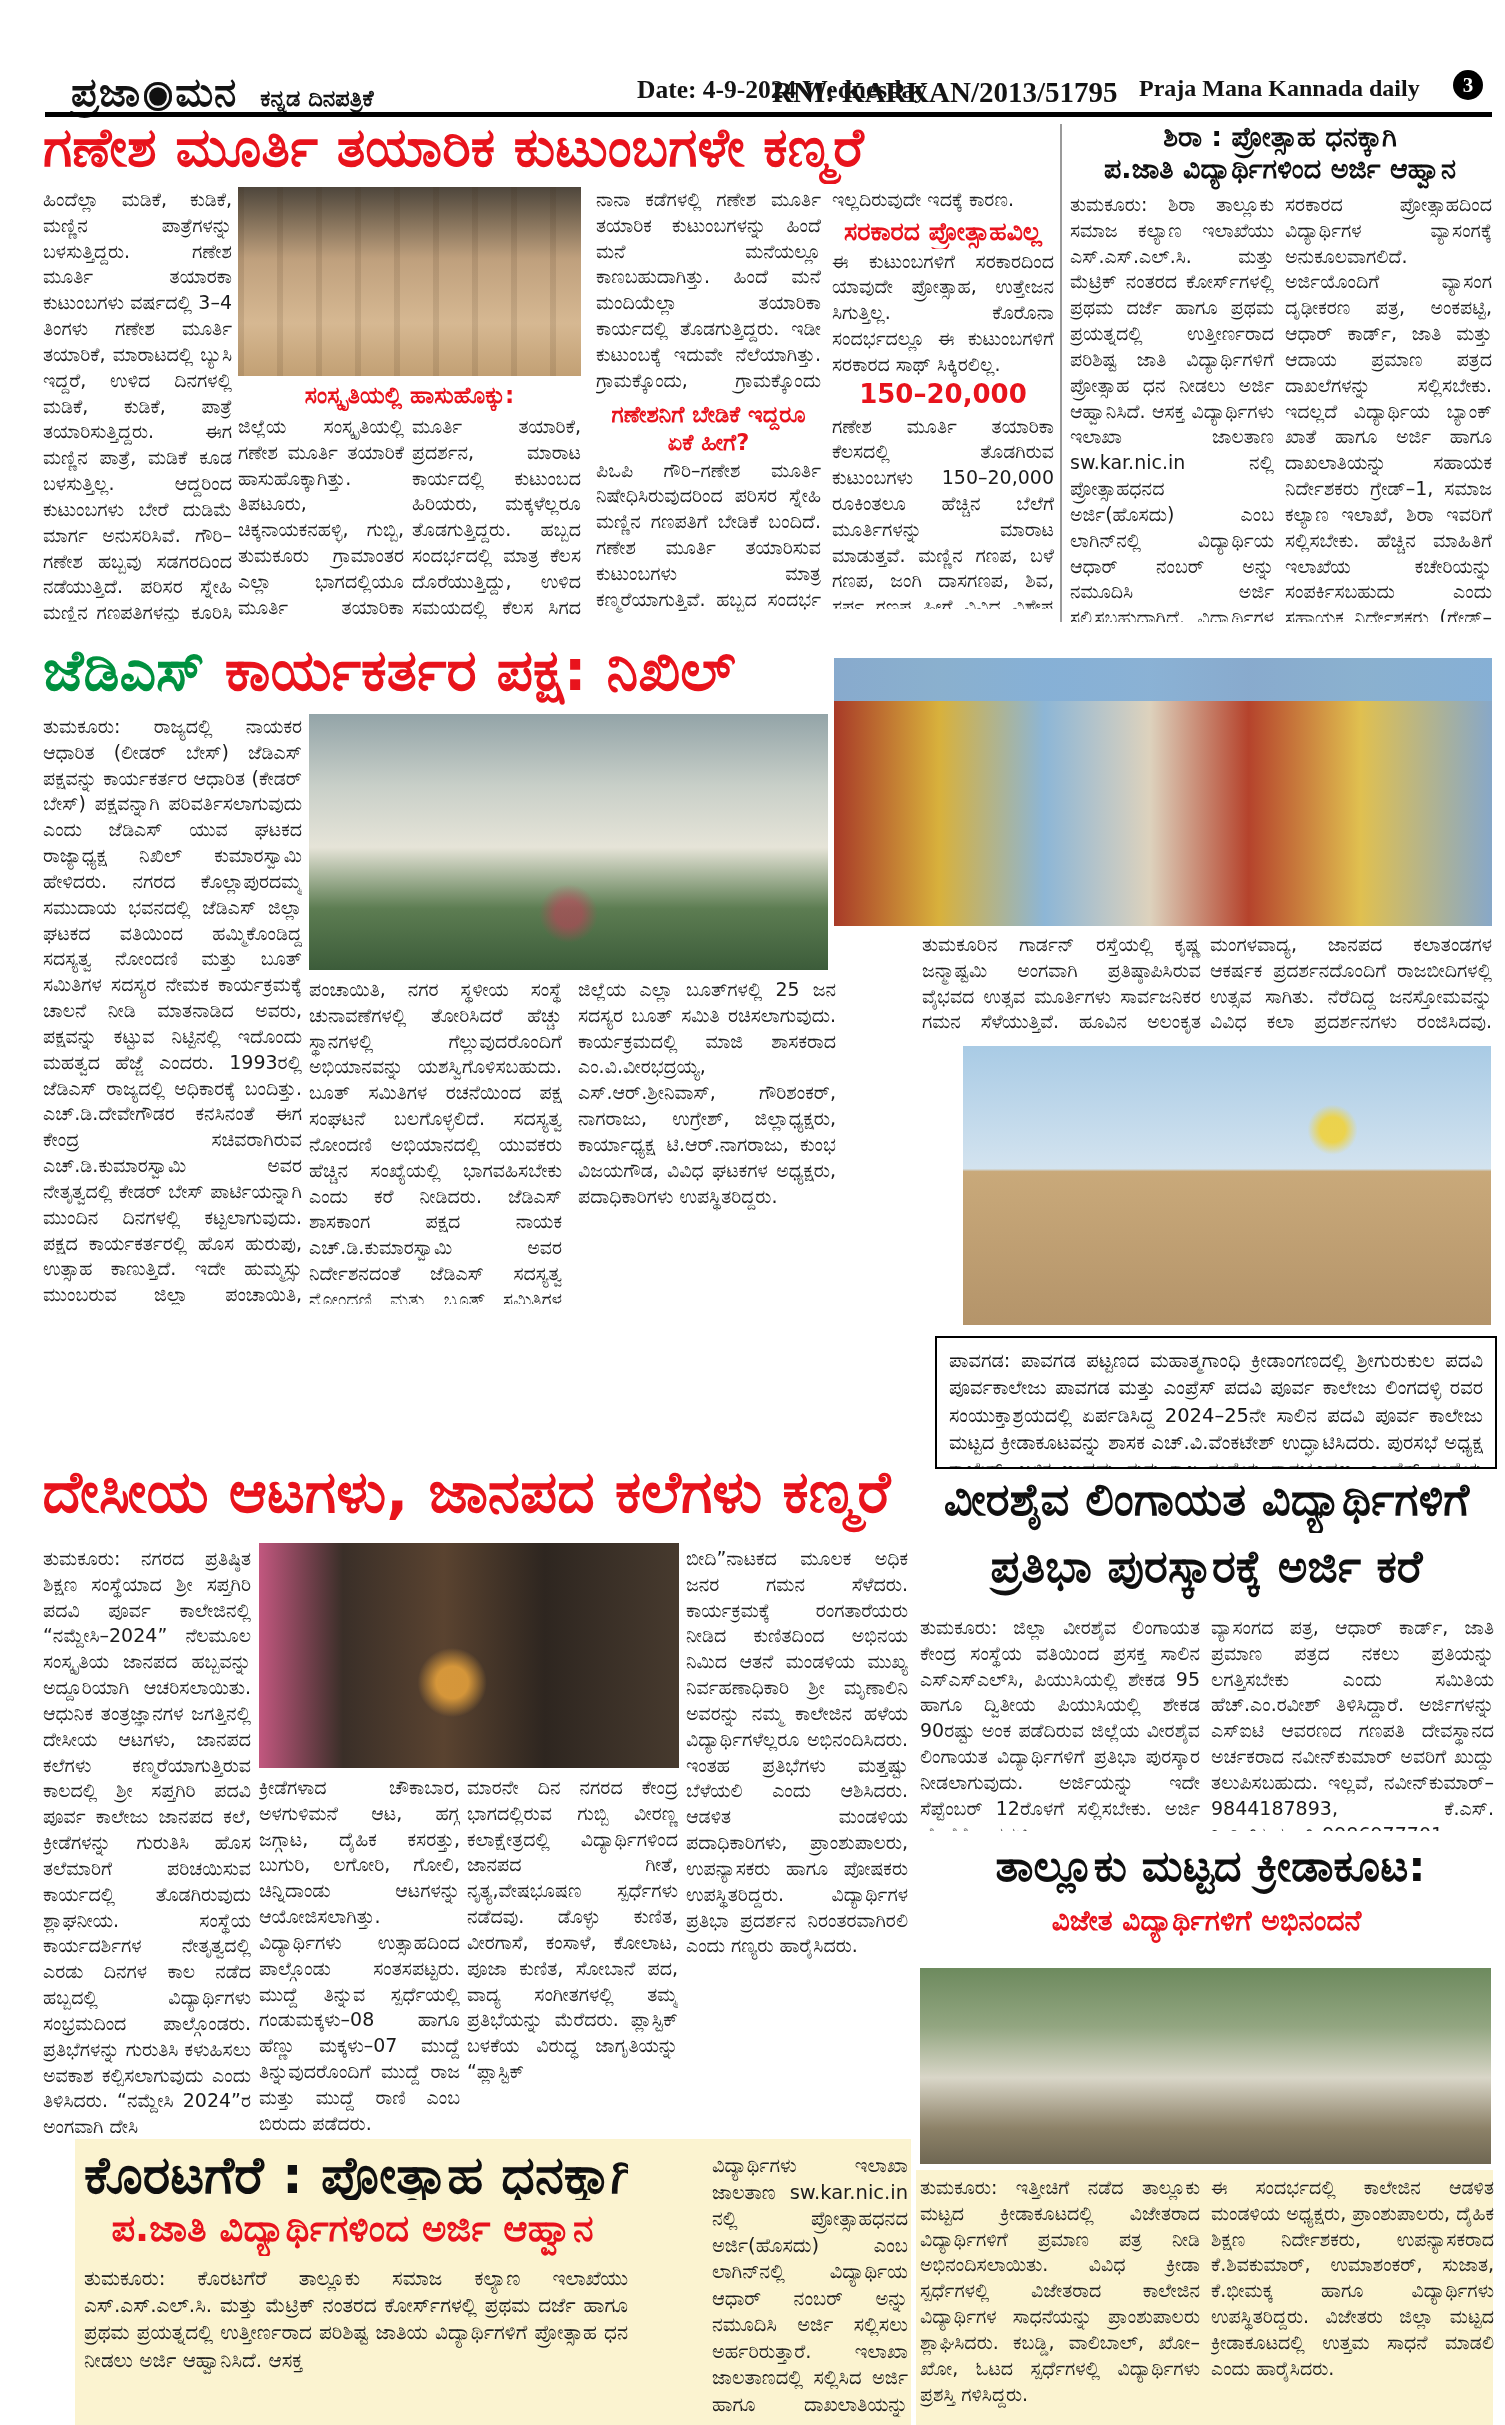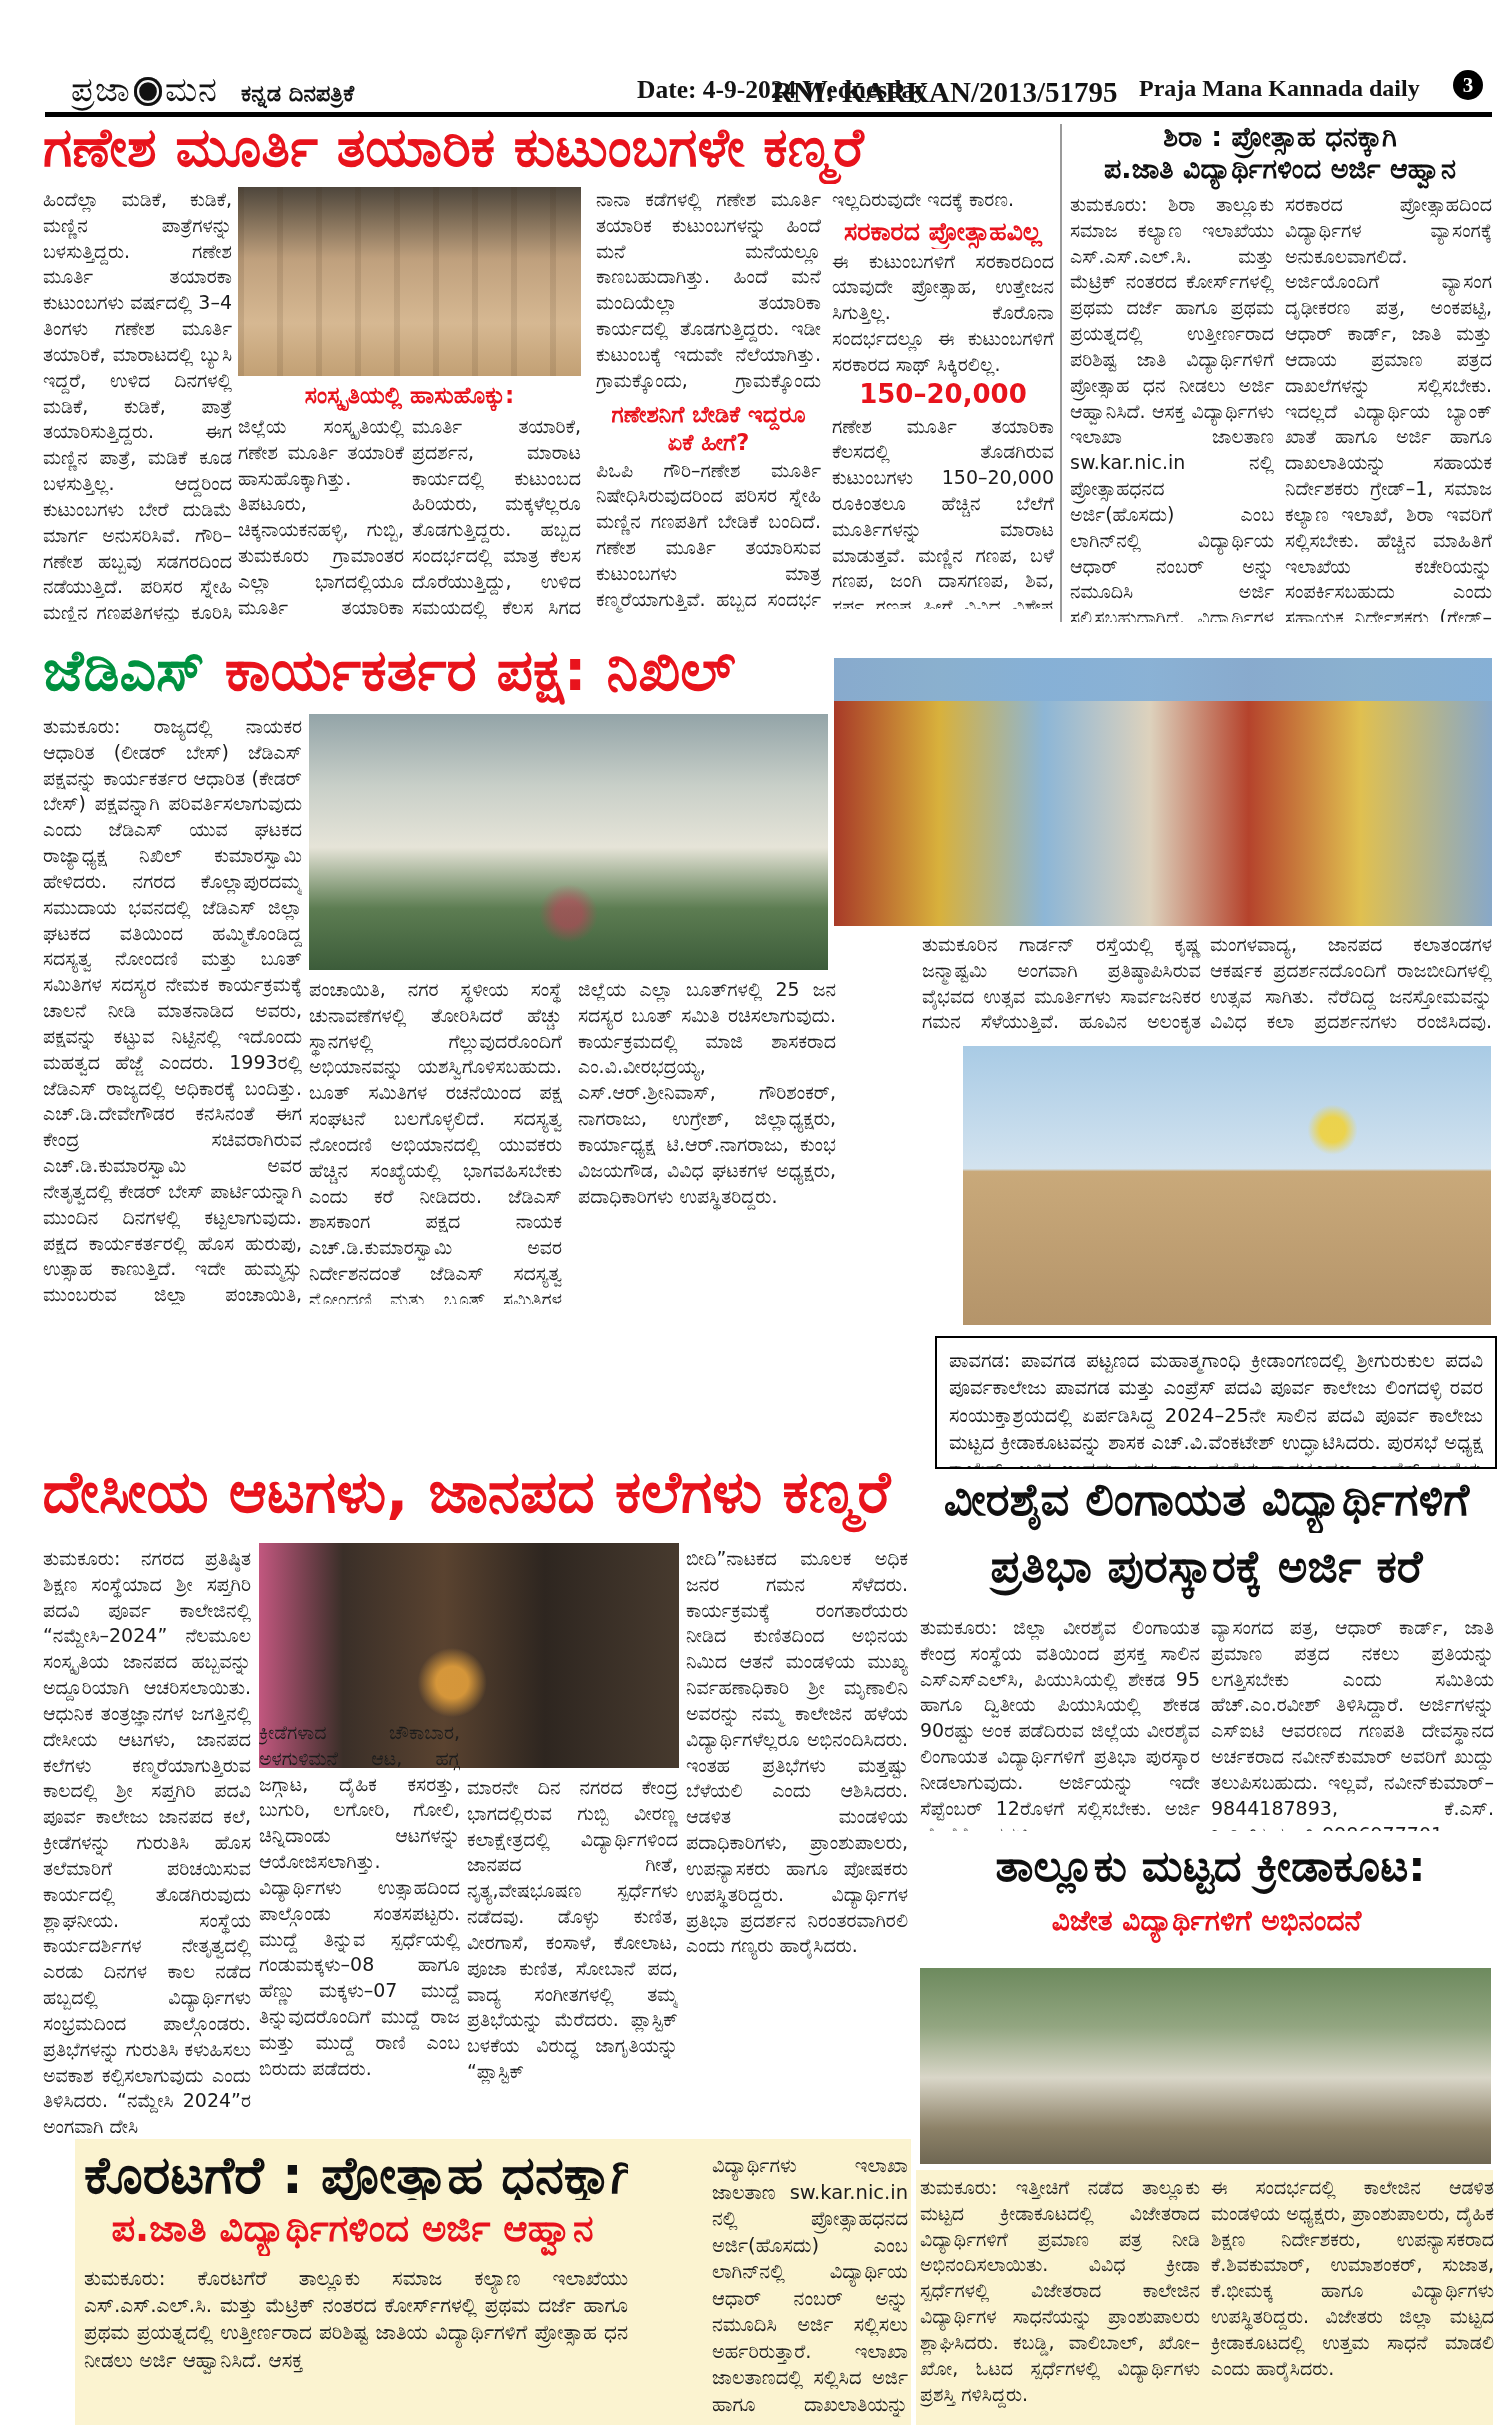--- a/index.html
+++ b/index.html
@@ -10,21 +10,21 @@
   .headline-red{color:#e8131c;font-weight:bold;}
   .headline-black{color:#101010;font-weight:bold;}
   .centered{text-align:center;}
   .subhead-red{color:#e8131c;font-weight:bold;text-align:center;font-size:22.5px;line-height:1.25;overflow:hidden;}
   .photo{position:absolute;overflow:hidden;}
   .caption-box{border:2.2px solid #000;background:#fff;padding:9px 12px;font-size:19.5px;line-height:1.4;text-align:justify;overflow:hidden;}
   .cream{background:#fbf3d0;}
   .rule-h{position:absolute;background:#000;}
   .rule-v{position:absolute;background:#9a9a9a;width:1.5px;}
   .serif{font-family:"Liberation Serif","DejaVu Serif",serif;}
-  .masthead-brand{font-size:34px;font-weight:normal;letter-spacing:0.7px;text-align:right;}
+  .masthead-brand{font-size:40px;font-weight:bold;letter-spacing:0.7px;text-align:right;}
   .emblem{display:inline-block;width:28.5px;height:28.5px;border-radius:50%;background:#111;vertical-align:-4.5px;margin:0 3px;
           box-shadow:inset 0 0 0 3px #111, inset 0 0 0 5.2px #f5f5f5;}
   .page-circle{display:inline-block;width:30px;height:30px;border-radius:50%;background:#000;color:#fff;
                text-align:center;line-height:30px;font-size:21px;font-weight:bold;font-family:"Liberation Serif",serif;}
   
   .ph-ganesh{background:
       repeating-linear-gradient(90deg, rgba(60,40,20,.12) 0 6px, rgba(255,255,255,0) 6px 39px),
       linear-gradient(180deg,#4e463c 0%,#776753 14%,#bfa07d 38%,#d6b892 72%,#c2a074 100%);}
   .ph-jds{background:
       radial-gradient(circle at 50% 78%, rgba(200,60,90,.55) 0 4%, rgba(0,0,0,0) 9%),
@@ -110,21 +110,21 @@
   <div class="photo ph-volley" style="left:963px;top:1046px;width:528px;height:279px;"></div>
 
   <div class="abs caption-box" style="left:935px;top:1336px;width:534px;height:111px;">ಪಾವಗಡ: ಪಾವಗಡ ಪಟ್ಟಣದ ಮಹಾತ್ಮಗಾಂಧಿ ಕ್ರೀಡಾಂಗಣದಲ್ಲಿ ಶ್ರೀಗುರುಕುಲ ಪದವಿ ಪೂರ್ವಕಾಲೇಜು ಪಾವಗಡ ಮತ್ತು ಎಂಪ್ರೆಸ್ ಪದವಿ ಪೂರ್ವ ಕಾಲೇಜು ಲಿಂಗದಳ್ಳಿ ರವರ ಸಂಯುಕ್ತಾಶ್ರಯದಲ್ಲಿ ಏರ್ಪಡಿಸಿದ್ದ 2024–25ನೇ ಸಾಲಿನ ಪದವಿ ಪೂರ್ವ ಕಾಲೇಜು ಮಟ್ಟದ ಕ್ರೀಡಾಕೂಟವನ್ನು ಶಾಸಕ ಎಚ್.ವಿ.ವೆಂಕಟೇಶ್ ಉದ್ಘಾಟಿಸಿದರು. ಪುರಸಭೆ ಅಧ್ಯಕ್ಷ ರಾಜೇಶ್, ಬಳಿಕ ಇಂದ್ರಮ್ಮ ಗುರು ಕಾಲ ಸಂಸ್ಥೆಯ ನಾಗಭೂಷಣ, ಎಂಪ್ರೆಸ್ ಸಂಸ್ಥೆಯ ವೀರೇಂದ್ರ ಸೇರಿದಂತೆ ವಿವಿಧ ಕಾಲೇಜುಗಳ ಉಪನ್ಯಾಸಕರು ಹಾಗೂ ವಿದ್ಯಾರ್ಥಿಗಳೂಇದ್ದರು.</div>
 
   <div class="abs headline-red centered" style="left:22.5px;top:1458px;width:888px;height:76px;font-size:58px;white-space:nowrap;overflow:hidden;">ದೇಸೀಯ ಆಟಗಳು, ಜಾನಪದ ಕಲೆಗಳು ಕಣ್ಮರೆ</div>
 
   <div class="abs body-text" style="left:43px;top:1546px;width:208px;height:587px;">ತುಮಕೂರು: ನಗರದ ಪ್ರತಿಷ್ಠಿತ ಶಿಕ್ಷಣ ಸಂಸ್ಥೆಯಾದ ಶ್ರೀ ಸಪ್ತಗಿರಿ ಪದವಿ ಪೂರ್ವ ಕಾಲೇಜಿನಲ್ಲಿ “ನಮ್ದೇಸಿ–2024” ನೆಲಮೂಲ ಸಂಸ್ಕೃತಿಯ ಜಾನಪದ ಹಬ್ಬವನ್ನು ಅದ್ದೂರಿಯಾಗಿ ಆಚರಿಸಲಾಯಿತು. ಆಧುನಿಕ ತಂತ್ರಜ್ಞಾನಗಳ ಜಗತ್ತಿನಲ್ಲಿ ದೇಸೀಯ ಆಟಗಳು, ಜಾನಪದ ಕಲೆಗಳು ಕಣ್ಮರೆಯಾಗುತ್ತಿರುವ ಕಾಲದಲ್ಲಿ ಶ್ರೀ ಸಪ್ತಗಿರಿ ಪದವಿ ಪೂರ್ವ ಕಾಲೇಜು ಜಾನಪದ ಕಲೆ, ಕ್ರೀಡೆಗಳನ್ನು ಗುರುತಿಸಿ ಹೊಸ ತಲೆಮಾರಿಗೆ ಪರಿಚಯಿಸುವ ಕಾರ್ಯದಲ್ಲಿ ತೊಡಗಿರುವುದು ಶ್ಲಾಘನೀಯ. ಸಂಸ್ಥೆಯ ಕಾರ್ಯದರ್ಶಿಗಳ ನೇತೃತ್ವದಲ್ಲಿ ಎರಡು ದಿನಗಳ ಕಾಲ ನಡೆದ ಹಬ್ಬದಲ್ಲಿ ವಿದ್ಯಾರ್ಥಿಗಳು ಸಂಭ್ರಮದಿಂದ ಪಾಲ್ಗೊಂಡರು. ಪ್ರತಿಭೆಗಳನ್ನು ಗುರುತಿಸಿ ಕಳುಹಿಸಲು ಅವಕಾಶ ಕಲ್ಪಿಸಲಾಗುವುದು ಎಂದು ತಿಳಿಸಿದರು. “ನಮ್ದೇಸಿ 2024”ರ ಅಂಗವಾಗಿ ದೇಸಿ</div>
 
   <div class="photo ph-lamp" style="left:259px;top:1543px;width:420px;height:225px;"></div>
 
-  <div class="abs body-text" style="left:259px;top:1720px;width:201px;height:358px;">ಕ್ರೀಡೆಗಳಾದ ಚೌಕಾಬಾರ, ಅಳಗುಳಿಮನೆ ಆಟ, ಹಗ್ಗ ಜಗ್ಗಾಟ, ದೈಹಿಕ ಕಸರತ್ತು, ಬುಗುರಿ, ಲಗೋರಿ, ಗೋಲಿ, ಚಿನ್ನಿದಾಂಡು ಆಟಗಳನ್ನು ಆಯೋಜಿಸಲಾಗಿತ್ತು. ವಿದ್ಯಾರ್ಥಿಗಳು ಉತ್ಸಾಹದಿಂದ ಪಾಲ್ಗೊಂಡು ಸಂತಸಪಟ್ಟರು. ಮುದ್ದೆ ತಿನ್ನುವ ಸ್ಪರ್ಧೆಯಲ್ಲಿ ಗಂಡುಮಕ್ಕಳು–08 ಹಾಗೂ ಹೆಣ್ಣು ಮಕ್ಕಳು–07 ಮುದ್ದೆ ತಿನ್ನುವುದರೊಂದಿಗೆ ಮುದ್ದೆ ರಾಜ ಮತ್ತು ಮುದ್ದೆ ರಾಣಿ ಎಂಬ ಬಿರುದು ಪಡೆದರು.</div>
+  <div class="abs body-text" style="left:259px;top:1775px;width:201px;height:358px;">ಕ್ರೀಡೆಗಳಾದ ಚೌಕಾಬಾರ, ಅಳಗುಳಿಮನೆ ಆಟ, ಹಗ್ಗ ಜಗ್ಗಾಟ, ದೈಹಿಕ ಕಸರತ್ತು, ಬುಗುರಿ, ಲಗೋರಿ, ಗೋಲಿ, ಚಿನ್ನಿದಾಂಡು ಆಟಗಳನ್ನು ಆಯೋಜಿಸಲಾಗಿತ್ತು. ವಿದ್ಯಾರ್ಥಿಗಳು ಉತ್ಸಾಹದಿಂದ ಪಾಲ್ಗೊಂಡು ಸಂತಸಪಟ್ಟರು. ಮುದ್ದೆ ತಿನ್ನುವ ಸ್ಪರ್ಧೆಯಲ್ಲಿ ಗಂಡುಮಕ್ಕಳು–08 ಹಾಗೂ ಹೆಣ್ಣು ಮಕ್ಕಳು–07 ಮುದ್ದೆ ತಿನ್ನುವುದರೊಂದಿಗೆ ಮುದ್ದೆ ರಾಜ ಮತ್ತು ಮುದ್ದೆ ರಾಣಿ ಎಂಬ ಬಿರುದು ಪಡೆದರು.</div>
   <div class="abs body-text" style="left:467px;top:1775px;width:211px;height:358px;">ಮಾರನೇ ದಿನ ನಗರದ ಕೇಂದ್ರ ಭಾಗದಲ್ಲಿರುವ ಗುಬ್ಬಿ ವೀರಣ್ಣ ಕಲಾಕ್ಷೇತ್ರದಲ್ಲಿ ವಿದ್ಯಾರ್ಥಿಗಳಿಂದ ಜಾನಪದ ಗೀತೆ, ನೃತ್ಯ,ವೇಷಭೂಷಣ ಸ್ಪರ್ಧೆಗಳು ನಡೆದವು. ಡೊಳ್ಳು ಕುಣಿತ, ವೀರಗಾಸೆ, ಕಂಸಾಳೆ, ಕೋಲಾಟ, ಪೂಜಾ ಕುಣಿತ, ಸೋಬಾನೆ ಪದ, ವಾದ್ಯ ಸಂಗೀತಗಳಲ್ಲಿ ತಮ್ಮ ಪ್ರತಿಭೆಯನ್ನು ಮೆರೆದರು. ಪ್ಲಾಸ್ಟಿಕ್ ಬಳಕೆಯ ವಿರುದ್ಧ ಜಾಗೃತಿಯನ್ನು “ಪ್ಲಾಸ್ಟಿಕ್</div>
   <div class="abs body-text" style="left:686px;top:1546px;width:222px;height:587px;">ಬೀದಿ”ನಾಟಕದ ಮೂಲಕ ಅಧಿಕ ಜನರ ಗಮನ ಸೆಳೆದರು. ಕಾರ್ಯಕ್ರಮಕ್ಕೆ ರಂಗತಾರೆಯರು ನೀಡಿದ ಕುಣಿತದಿಂದ ಅಭಿನಯ ನಿಮಿದ ಆತನೆ ಮಂಡಳಿಯ ಮುಖ್ಯ ನಿರ್ವಹಣಾಧಿಕಾರಿ ಶ್ರೀ ಮೃಣಾಲಿನಿ ಅವರನ್ನು ನಮ್ಮ ಕಾಲೇಜಿನ ಹಳೆಯ ವಿದ್ಯಾರ್ಥಿಗಳೆಲ್ಲರೂ ಅಭಿನಂದಿಸಿದರು. ಇಂತಹ ಪ್ರತಿಭೆಗಳು ಮತ್ತಷ್ಟು ಬೆಳೆಯಲಿ ಎಂದು ಆಶಿಸಿದರು. ಆಡಳಿತ ಮಂಡಳಿಯ ಪದಾಧಿಕಾರಿಗಳು, ಪ್ರಾಂಶುಪಾಲರು, ಉಪನ್ಯಾಸಕರು ಹಾಗೂ ಪೋಷಕರು ಉಪಸ್ಥಿತರಿದ್ದರು. ವಿದ್ಯಾರ್ಥಿಗಳ ಪ್ರತಿಭಾ ಪ್ರದರ್ಶನ ನಿರಂತರವಾಗಿರಲಿ ಎಂದು ಗಣ್ಯರು ಹಾರೈಸಿದರು.</div>
 
   <div class="abs cream" style="left:75px;top:2139px;width:836px;height:287px;"></div>
   <div class="abs headline-black" style="left:84px;top:2145px;width:544px;height:55px;font-size:52px;text-align:center;white-space:nowrap;overflow:hidden;">ಕೊರಟಗೆರೆ : ಪ್ರೋತ್ಸಾಹ ಧನಕ್ಕಾಗಿ</div>
   <div class="abs headline-red" style="left:75px;top:2207px;width:555px;height:49px;font-size:37px;text-align:center;white-space:nowrap;overflow:hidden;">ಪ.ಜಾತಿ ವಿದ್ಯಾರ್ಥಿಗಳಿಂದ ಅರ್ಜಿ ಆಹ್ವಾನ</div>
   <div class="abs body-text" style="left:84px;top:2265px;width:544px;height:150px;font-size:20px;">ತುಮಕೂರು: ಕೊರಟಗೆರೆ ತಾಲ್ಲೂಕು ಸಮಾಜ ಕಲ್ಯಾಣ ಇಲಾಖೆಯು ಎಸ್.ಎಸ್.ಎಲ್.ಸಿ. ಮತ್ತು ಮೆಟ್ರಿಕ್ ನಂತರದ ಕೋರ್ಸ್‌ಗಳಲ್ಲಿ ಪ್ರಥಮ ದರ್ಜೆ ಹಾಗೂ ಪ್ರಥಮ ಪ್ರಯತ್ನದಲ್ಲಿ ಉತ್ತೀರ್ಣರಾದ ಪರಿಶಿಷ್ಟ ಜಾತಿಯ ವಿದ್ಯಾರ್ಥಿಗಳಿಗೆ ಪ್ರೋತ್ಸಾಹ ಧನ ನೀಡಲು ಅರ್ಜಿ ಆಹ್ವಾನಿಸಿದೆ.   ಆಸಕ್ತ</div>
   <div class="abs body-text" style="left:712px;top:2153px;width:196px;height:264px;font-size:19.5px;">ವಿದ್ಯಾರ್ಥಿಗಳು ಇಲಾಖಾ ಜಾಲತಾಣ sw.kar.nic.in ನಲ್ಲಿ ಪ್ರೋತ್ಸಾಹಧನದ ಅರ್ಜಿ(ಹೊಸದು) ಎಂಬ ಲಾಗಿನ್‌ನಲ್ಲಿ ವಿದ್ಯಾರ್ಥಿಯ ಆಧಾರ್ ನಂಬರ್ ಅನ್ನು ನಮೂದಿಸಿ ಅರ್ಜಿ ಸಲ್ಲಿಸಲು ಅರ್ಹರಿರುತ್ತಾರೆ. ಇಲಾಖಾ ಜಾಲತಾಣದಲ್ಲಿ ಸಲ್ಲಿಸಿದ ಅರ್ಜಿ ಹಾಗೂ ದಾಖಲಾತಿಯನ್ನು ಸಹಾಯಕ ನಿರ್ದೇಶಕರು ಗ್ರೇಡ್–2, ಸಮಾಜ ಕಲ್ಯಾಣ ಇಲಾಖೆ ಇವರಿಗೆ ಸಲ್ಲಿಸಬೇಕು.</div>
 
   <div class="abs headline-black centered" style="left:920px;top:1473px;width:573px;height:60px;font-size:45px;white-space:nowrap;overflow:hidden;">ವೀರಶೈವ ಲಿಂಗಾಯತ ವಿದ್ಯಾರ್ಥಿಗಳಿಗೆ</div>

